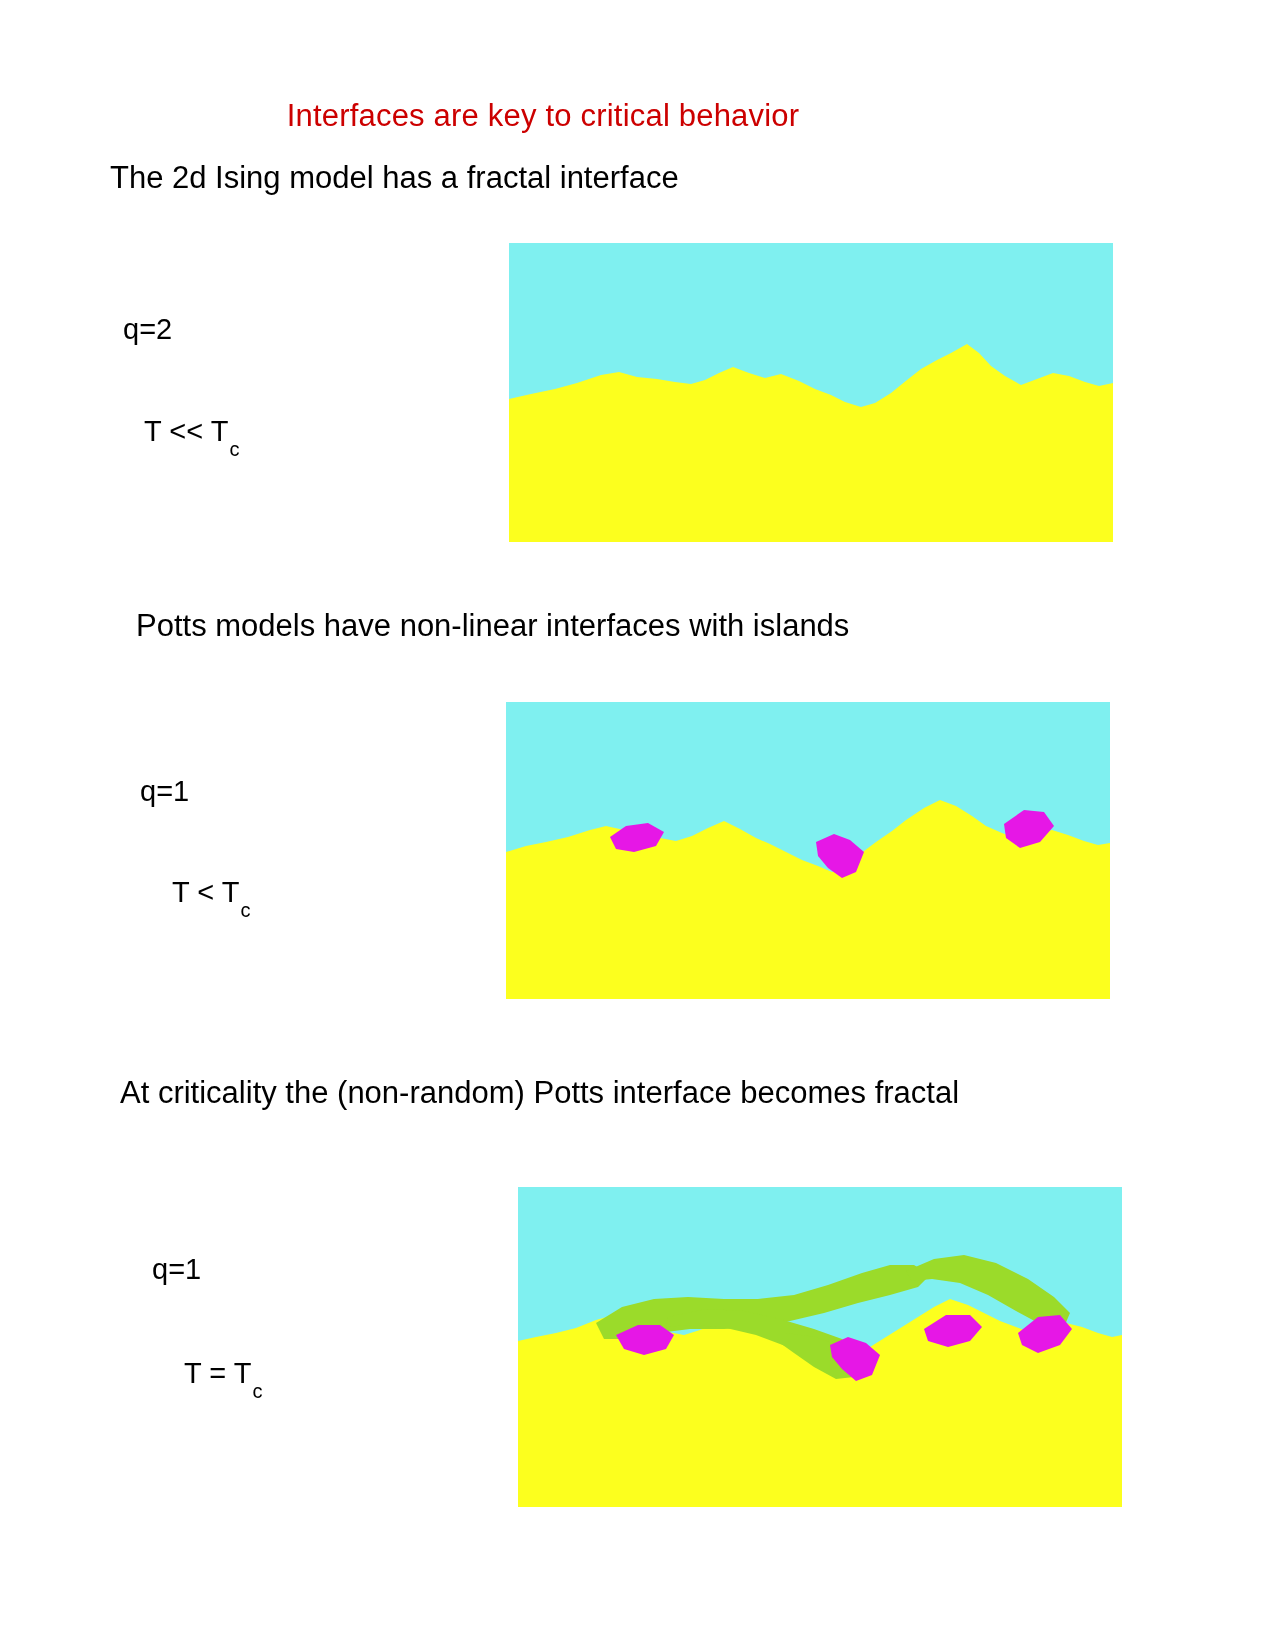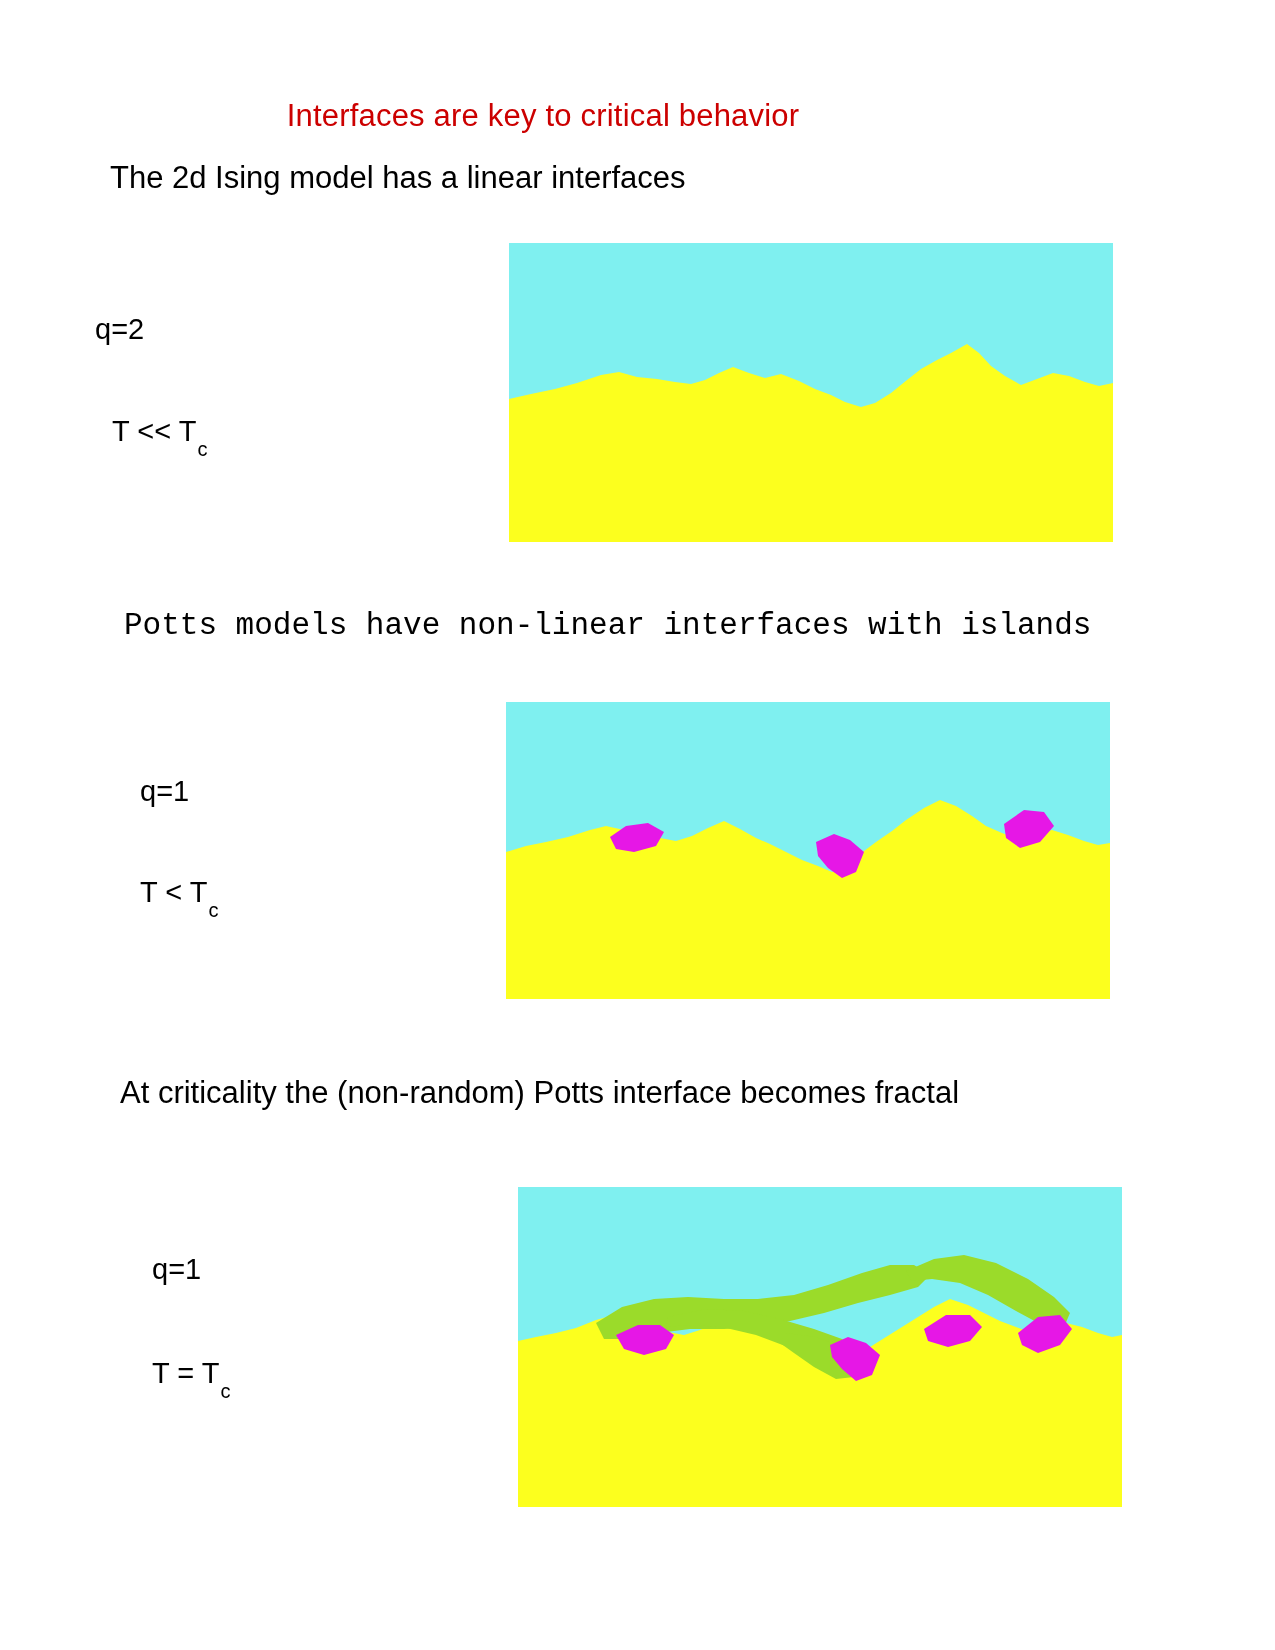--- a/index.html
+++ b/index.html
@@ -25,46 +25,46 @@
     color: #cc0000;
     letter-spacing: 0.2px;
   }
   .section-heading {
     position: absolute;
     font-size: 31px;
     color: #000000;
     white-space: nowrap;
   }
   #heading-ising  { top: 160px; left: 110px; }
-  #heading-potts  { top: 608px; left: 124px; font-family: Liberation Mono, monospace; }
+  #heading-potts  { top: 608px; left: 136px; }
   #heading-fractal{ top: 1075px; left: 120px; text-align: right; }
   .label-q { position: absolute; font-size: 29px; white-space: nowrap; }
-  .label-t { position: absolute; font-size: 29px; white-space: nowrap; }
+  .label-t { position: absolute; font-size: 29px; white-space: nowrap; margin-left: 32px; }
   .sub {
     font-size: 20px;
     vertical-align: sub;
     position: relative;
     top: 8px;
     left: 1px;
   }
 
   .panel {
     position: absolute;
     overflow: hidden;
   }
   .panel svg { display: block; }
 </style>
 </head>
 <body>
 
 <div class="slide-title">Interfaces are key to critical behavior</div>
 
-<div class="section-heading" id="heading-ising">The 2d Ising model has a linear interfaces</div>
+<div class="section-heading" id="heading-ising">The 2d Ising model has a fractal interface</div>
 
-<div class="label-q" style="top:313px; left:95px;text-align:right;">q=2</div>
+<div class="label-q" style="top:313px; left:123px;text-align:right;">q=2</div>
 
 <div class="label-t" style="top:415px; left:112px;">
   <span>T &lt;&lt; T</span><span class="sub">c</span>
 </div>
 
 <div class="panel" id="panel-q2" style="top:243px; left:509px; width:604px; height:299px;">
   <svg width="604" height="299" viewBox="0 0 604 299" xmlns="http://www.w3.org/2000/svg">
     <rect x="0" y="0" width="604" height="299" fill="#7ff0f0"></rect>
     <path fill="#fcff1e" d="M0,156 L22,151 L46,146 L68,140 L92,132 L110,129 L128,134 L148,136 L166,139 L182,141
              L196,137 L210,130 L224,124 L240,130 L256,135 L272,131 L290,138 L306,146 L322,152

